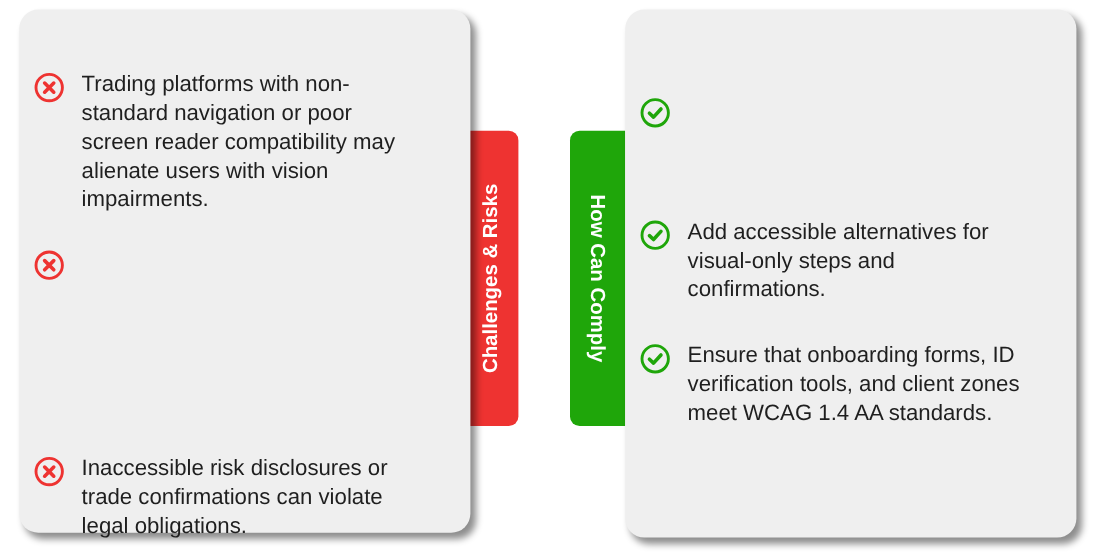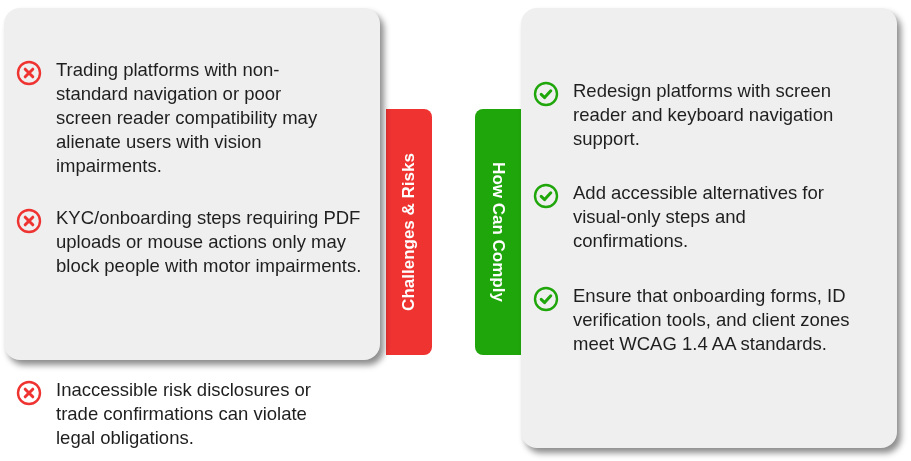--- a/index.html
+++ b/index.html
@@ -1,20 +1,20 @@
 <!DOCTYPE html>
 <html><head>
 <meta charset="utf-8">
 <style>
   html, body { margin: 0; padding: 0; background: #ffffff; }
   body { width: 911px; height: 461px; position: relative; overflow: hidden;
          font-family: "Liberation Sans", sans-serif; color: #1f1f1f; }
   .card { position: absolute; background: #efefef; border-radius: 16px;
           box-shadow: 4px 5px 6px rgba(0,0,0,0.45); }
-  #left-card { left: 4px; top: 8px; width: 376px; height: 352px; z-index: 2; }
+  #left-card { left: 16px; top: 8px; width: 376px; height: 436px; z-index: 2; }
   #right-card { left: 521px; top: 8px; width: 376px; height: 440px; z-index: 2; }
   .tab { position: absolute; top: 109px; width: 46px; height: 246px;
          display: flex; align-items: center; justify-content: center; z-index: 1; }
   #left-tab { left: 386px; background: #ee3331; border-radius: 0 8px 8px 0; }
   #right-tab { left: 475px; background: #1fa60a; border-radius: 8px 0 0 8px; }
   .tab-label { color: #ffffff; font-weight: bold; font-size: 17px; white-space: nowrap; }
   #left-tab .tab-label { transform: rotate(-90deg); }
   #right-tab .tab-label { transform: rotate(90deg); }
   .item { position: absolute; display: flex; align-items: flex-start; }
   .item .icon { width: 26px; height: 26px; flex: 0 0 26px; margin-top: 2px; }
@@ -31,21 +31,20 @@
       <circle cx="13" cy="13" r="11" fill="none" stroke="#ee3331" stroke-width="2.4"></circle>
       <path d="M9.2 9.2 L16.8 16.8 M16.8 9.2 L9.2 16.8" stroke="#ee3331" stroke-width="3" stroke-linecap="round"></path>
     </svg>
     <div class="text" style="width:270px;">Trading platforms with non-standard navigation or poor screen reader compatibility may alienate users with vision impairments.</div>
   </div>
   <div class="item" style="top:198px;">
     <svg class="icon" viewBox="0 0 26 26">
       <circle cx="13" cy="13" r="11" fill="none" stroke="#ee3331" stroke-width="2.4"></circle>
       <path d="M9.2 9.2 L16.8 16.8 M16.8 9.2 L9.2 16.8" stroke="#ee3331" stroke-width="3" stroke-linecap="round"></path>
     </svg>
-    <div class="text" style="width:310px;">KYC/onboarding steps requiring PDF uploads or mouse actions only may block people with motor impairments.</div>
   </div>
   <div class="item" style="top:324px;margin-top:46px;">
     <svg class="icon" viewBox="0 0 26 26">
       <circle cx="13" cy="13" r="11" fill="none" stroke="#ee3331" stroke-width="2.4"></circle>
       <path d="M9.2 9.2 L16.8 16.8 M16.8 9.2 L9.2 16.8" stroke="#ee3331" stroke-width="3" stroke-linecap="round"></path>
     </svg>
     <div class="text" style="width:290px;">Inaccessible risk disclosures or trade confirmations can violate legal obligations.</div>
   </div>
 </div>
 
@@ -56,21 +55,20 @@
 <div id="right-tab" class="tab">
   <span class="tab-label">How Can Comply</span>
 </div>
 
 <div id="right-card" class="card">
   <div class="item" style="top:71px;">
     <svg class="icon" viewBox="0 0 26 26">
       <circle cx="13" cy="13" r="11" fill="none" stroke="#1fa60a" stroke-width="2.4"></circle>
       <path d="M8.2 13.4 L11.6 16.6 L17.8 9.8" fill="none" stroke="#1fa60a" stroke-width="3" stroke-linecap="round" stroke-linejoin="round"></path>
     </svg>
-    <div class="text" style="width:300px;">Redesign platforms with screen reader and keyboard navigation support.</div>
   </div>
   <div class="item" style="top:173px;">
     <svg class="icon" viewBox="0 0 26 26">
       <circle cx="13" cy="13" r="11" fill="none" stroke="#1fa60a" stroke-width="2.4"></circle>
       <path d="M8.2 13.4 L11.6 16.6 L17.8 9.8" fill="none" stroke="#1fa60a" stroke-width="3" stroke-linecap="round" stroke-linejoin="round"></path>
     </svg>
     <div class="text" style="width:260px;">Add accessible alternatives for visual-only steps and confirmations.</div>
   </div>
   <div class="item" style="top:276px;">
     <svg class="icon" viewBox="0 0 26 26">

